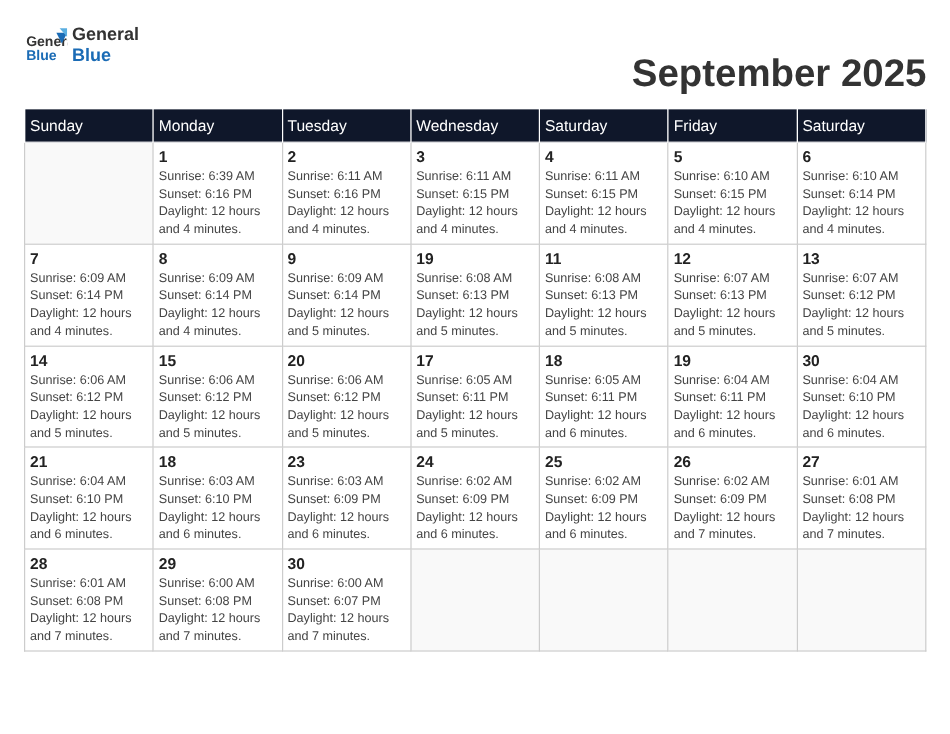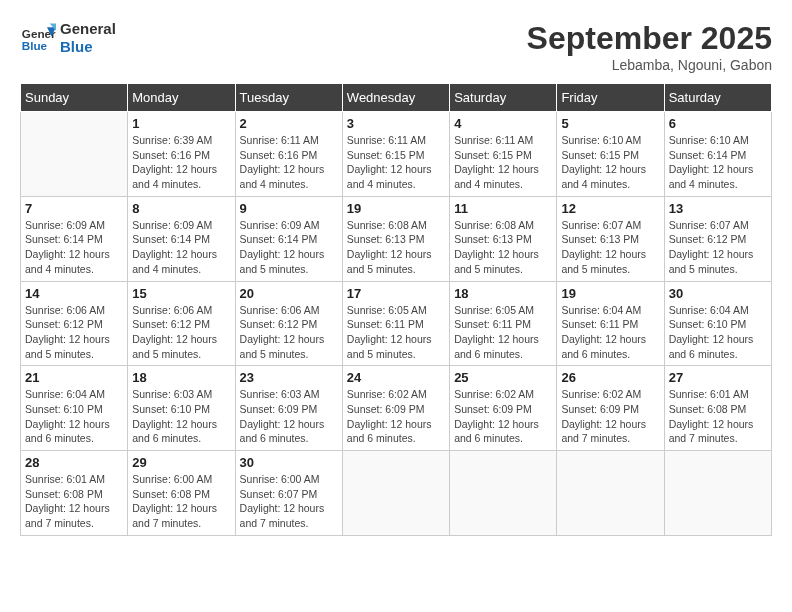--- a/index.html
+++ b/index.html
@@ -20,37 +20,38 @@
       display: flex;
       align-items: center;
       gap: 4px;
     }
     .logo-icon {
       width: 36px;
       height: 36px;
     }
     .title-block {
       text-align: right;
+      margin-top: 23px;
     }
     .month-title {
       font-size: 32px;
       font-weight: bold;
       color: #333;
     }
     .location-title {
       font-size: 14px;
       color: #555;
     }
     .calendar {
       width: 100%;
       border-collapse: collapse;
       font-size: 11px;
     }
     .calendar th {
-      background-color: #404040;
+      background-color: #0f172a;
       color: #fff;
       padding: 6px 4px;
       text-align: left;
       font-size: 13px;
       font-weight: normal;
       border: 1px solid #fff;
     }
     .calendar td {
       vertical-align: top;
       border: 1px solid #ccc;
@@ -86,21 +87,20 @@
       <polygon points="30,8 40,8 35,18" fill="#1a6bb5"></polygon>
       <polygon points="33,4 40,4 40,12" fill="#5aaee0"></polygon>
     </svg>
     <div style="line-height:1.2">
       <div style="font-weight:bold;font-size:15px;color:#333">General</div>
       <div style="font-weight:bold;font-size:15px;color:#1a6bb5">Blue</div>
     </div>
   </div>
   <div class="title-block">
     <div class="month-title">September 2025</div>
-    <div class="location-title">Lebamba, Ngouni, Gabon</div>
   </div>
 </div>
 
 <table class="calendar">
   <thead>
     <tr>
     <th>Sunday</th>
         <th>Monday</th>
         <th>Tuesday</th>
         <th>Wednesday</th>

